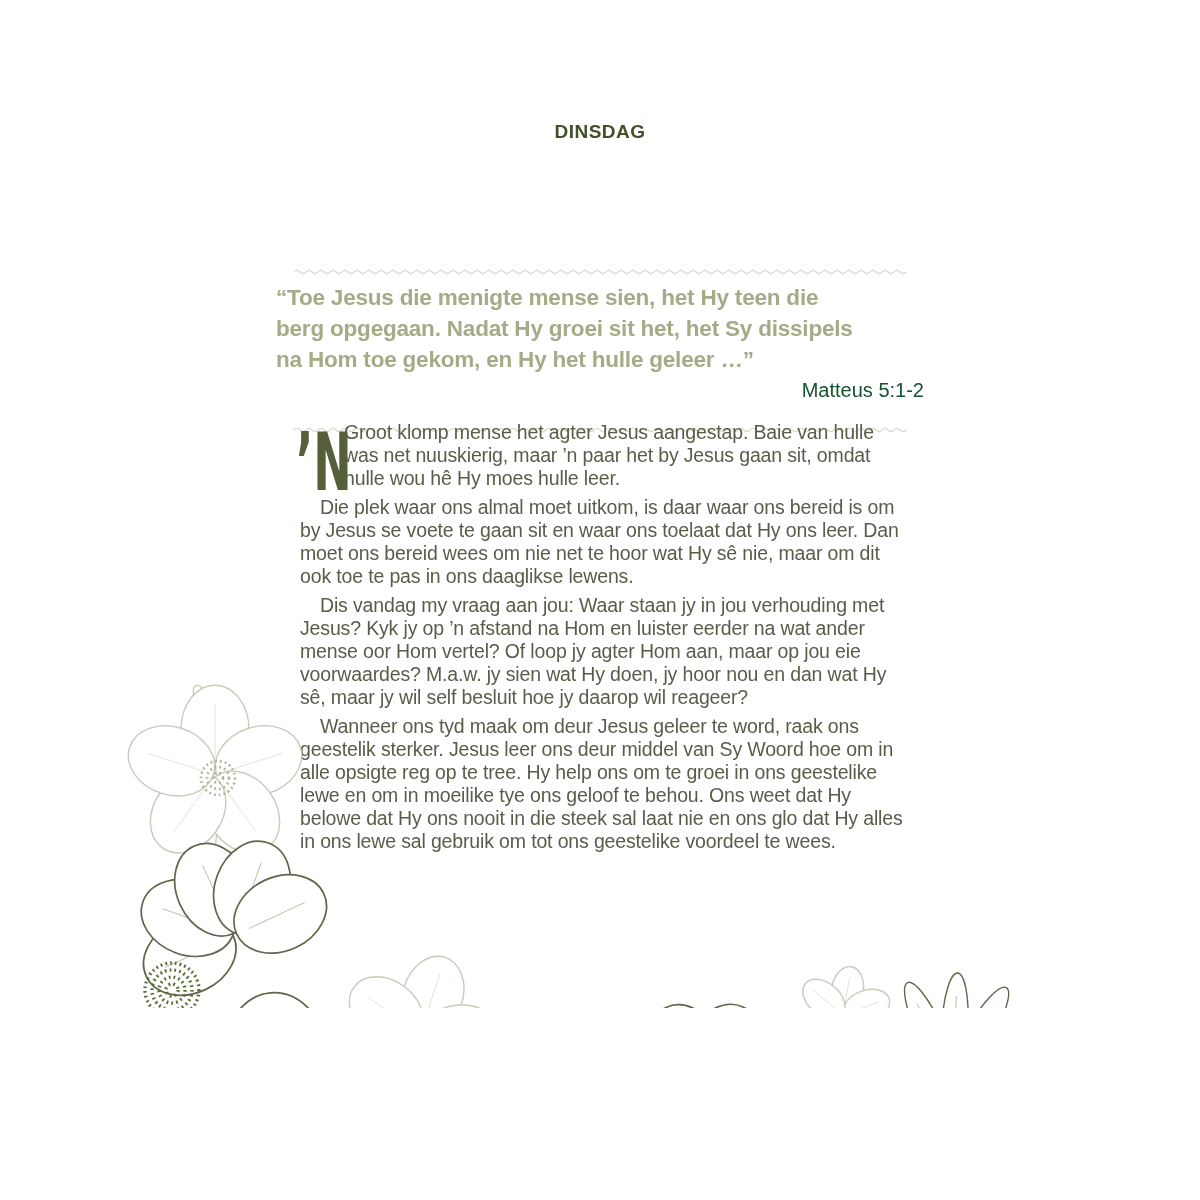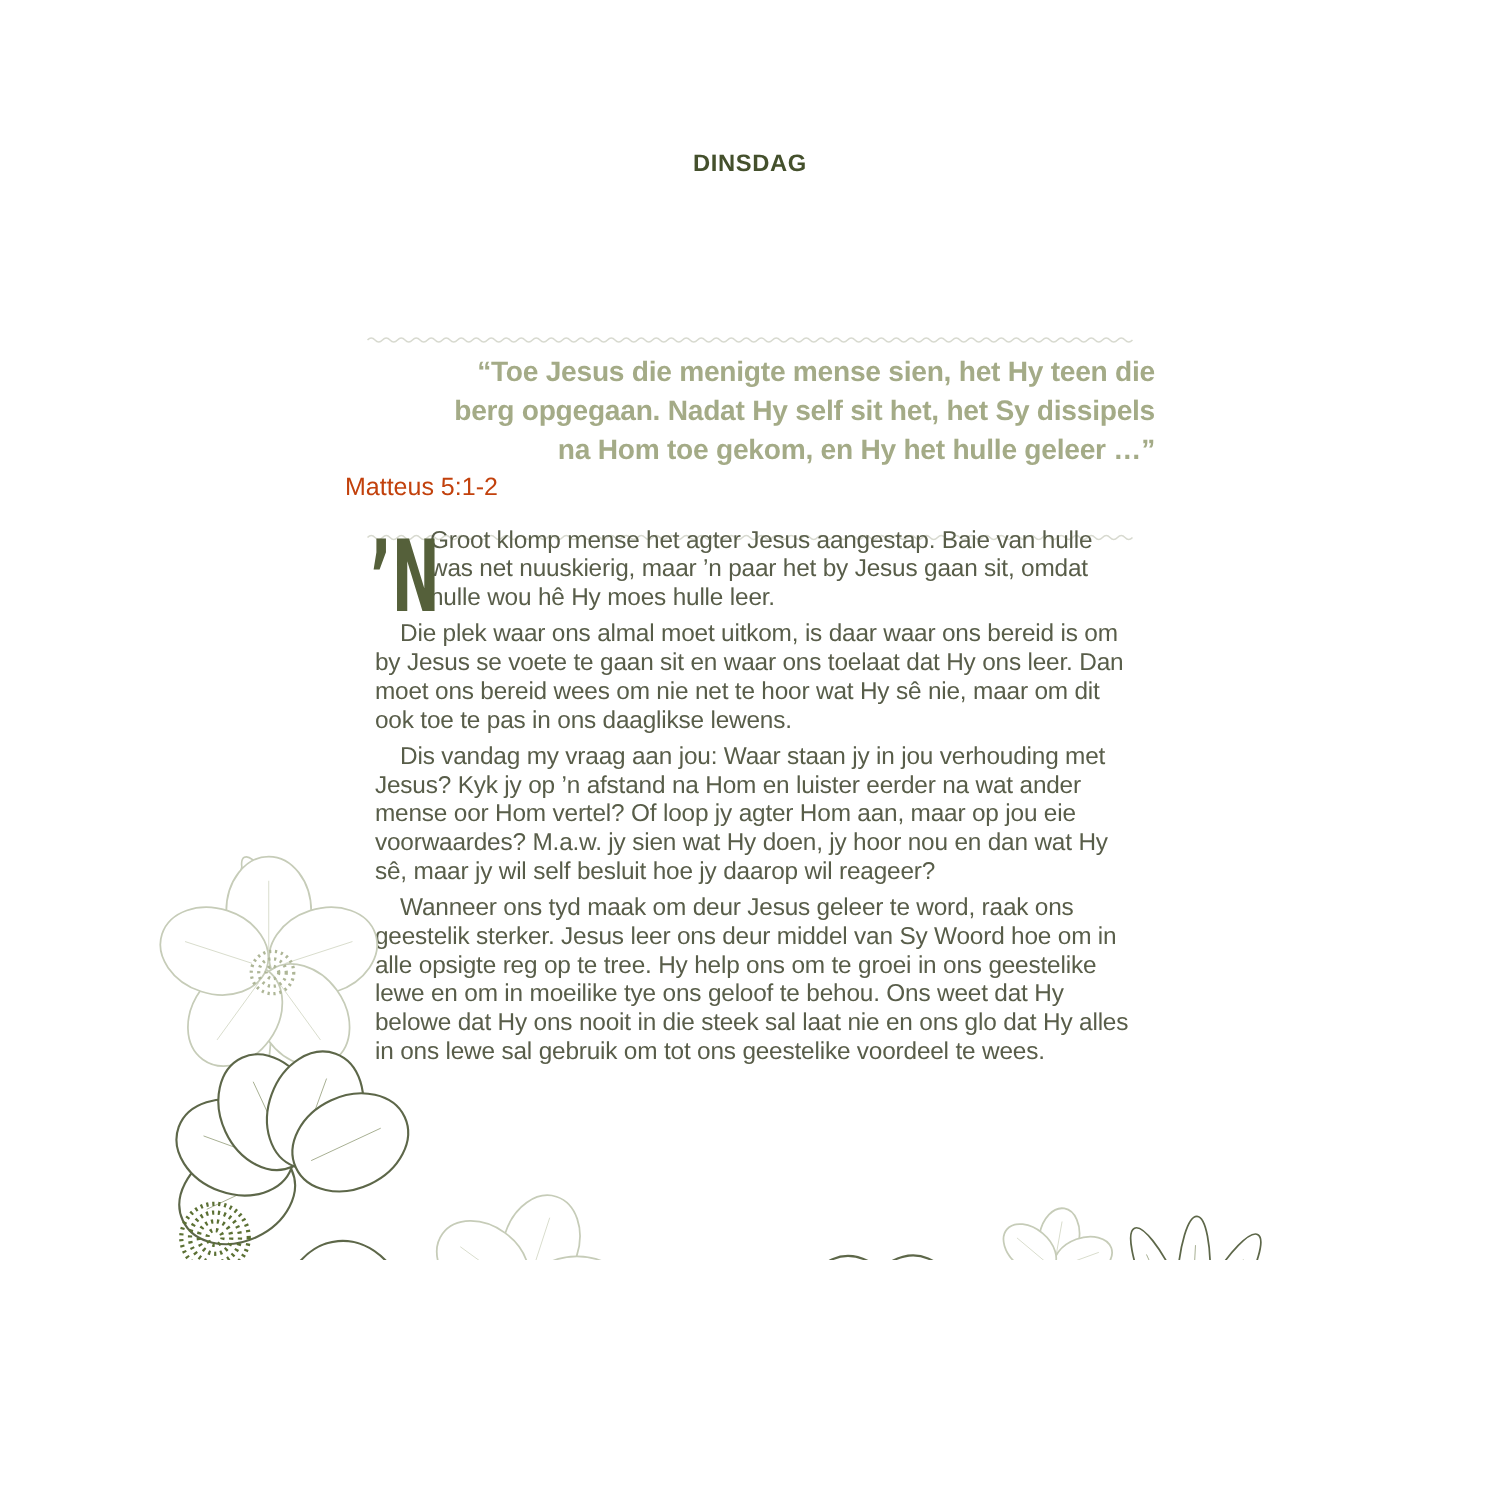--- a/index.html
+++ b/index.html
@@ -14,26 +14,26 @@
   .title-row{position:absolute;top:158px;left:0;right:0;display:flex;justify-content:center;}
   .title-text{
     font-family:"DejaVu Sans",sans-serif;font-weight:bold;font-size:54px;
     letter-spacing:1px;color:#4c5830;white-space:nowrap;
     transform:scale(.68,1.72);transform-origin:center top;
   }
   .verse-block{position:absolute;top:268px;left:276px;width:648px;}
   .wavy{display:flex;justify-content:center;height:8px;}
   .verse-lines{margin-top:6px;}
   .verse-line{
-    display:flex;justify-content:flex-end;white-space:nowrap;
+    display:flex;justify-content:flex-start;white-space:nowrap;
     font-weight:bold;font-size:22.5px;line-height:31px;
     color:#a4ab87;letter-spacing:-.2px;
   }
   .verse-ref{
-    text-align:left;font-size:20px;line-height:24px;color:#c2410c;
+    text-align:right;font-size:20px;line-height:24px;color:#14532d;
     margin:3px 0 24px 0;
   }
   .body-text{
     position:absolute;left:300px;top:421px;width:604px;
     font-size:19.5px;line-height:23px;color:#585d49;letter-spacing:-.15px;
   }
   .body-text p{margin:0 0 6px 0;}
   .body-text p.indented{text-indent:20px;}
   .dropcap{
     float:left;width:42px;height:69px;margin:1px 6px 0 -4px;
@@ -55,21 +55,21 @@
     <div class="wavy">
       <svg width="615" height="8" viewBox="0 0 615 8">
           <path class="wavy-path" fill="none" stroke="#d8dad0" stroke-width="1.2" d="M1,4 q3,-3.2 6,0 t6,0 t6,0 t6,0 t6,0 t6,0 t6,0 t6,0 t6,0 t6,0 t6,0 t6,0 t6,0 t6,0 t6,0 t6,0 t6,0 t6,0 t6,0 t6,0 t6,0 t6,0 t6,0 t6,0 t6,0 t6,0 t6,0 t6,0 t6,0 t6,0 t6,0 t6,0 t6,0 t6,0 t6,0 t6,0 t6,0 t6,0 t6,0 t6,0 t6,0 t6,0 t6,0 t6,0 t6,0 t6,0 t6,0 t6,0 t6,0 t6,0 t6,0 t6,0 t6,0 t6,0 t6,0 t6,0 t6,0 t6,0 t6,0 t6,0 t6,0 t6,0 t6,0 t6,0 t6,0 t6,0 t6,0 t6,0 t6,0 t6,0 t6,0 t6,0 t6,0 t6,0 t6,0 t6,0 t6,0 t6,0 t6,0 t6,0 t6,0 t6,0 t6,0 t6,0 t6,0 t6,0 t6,0 t6,0 t6,0 t6,0 t6,0 t6,0 t6,0 t6,0 t6,0 t6,0 t6,0 t6,0 t6,0 t6,0 t6,0 t6,0"></path>
         </svg>
     </div>
     <div class="verse-lines">
       <div class="verse-line">
           <span>“Toe Jesus die menigte mense sien, het Hy teen die</span>
         </div>
       <div class="verse-line">
-          <span>berg opgegaan. Nadat Hy self sit het, het Sy dissipels</span>
+          <span>berg opgegaan. Nadat Hy groei sit het, het Sy dissipels</span>
         </div>
       <div class="verse-line">
           <span>na Hom toe gekom, en Hy het hulle geleer …”</span>
         </div>
     </div>
     <div class="verse-ref">Matteus 5:1-2</div>
     <div class="wavy">
       <svg width="615" height="8" viewBox="0 0 615 8">
           <path class="wavy-path" fill="none" stroke="#d8dad0" stroke-width="1.2" d="M1,4 q3,-3.2 6,0 t6,0 t6,0 t6,0 t6,0 t6,0 t6,0 t6,0 t6,0 t6,0 t6,0 t6,0 t6,0 t6,0 t6,0 t6,0 t6,0 t6,0 t6,0 t6,0 t6,0 t6,0 t6,0 t6,0 t6,0 t6,0 t6,0 t6,0 t6,0 t6,0 t6,0 t6,0 t6,0 t6,0 t6,0 t6,0 t6,0 t6,0 t6,0 t6,0 t6,0 t6,0 t6,0 t6,0 t6,0 t6,0 t6,0 t6,0 t6,0 t6,0 t6,0 t6,0 t6,0 t6,0 t6,0 t6,0 t6,0 t6,0 t6,0 t6,0 t6,0 t6,0 t6,0 t6,0 t6,0 t6,0 t6,0 t6,0 t6,0 t6,0 t6,0 t6,0 t6,0 t6,0 t6,0 t6,0 t6,0 t6,0 t6,0 t6,0 t6,0 t6,0 t6,0 t6,0 t6,0 t6,0 t6,0 t6,0 t6,0 t6,0 t6,0 t6,0 t6,0 t6,0 t6,0 t6,0 t6,0 t6,0 t6,0 t6,0 t6,0 t6,0"></path>
         </svg>

